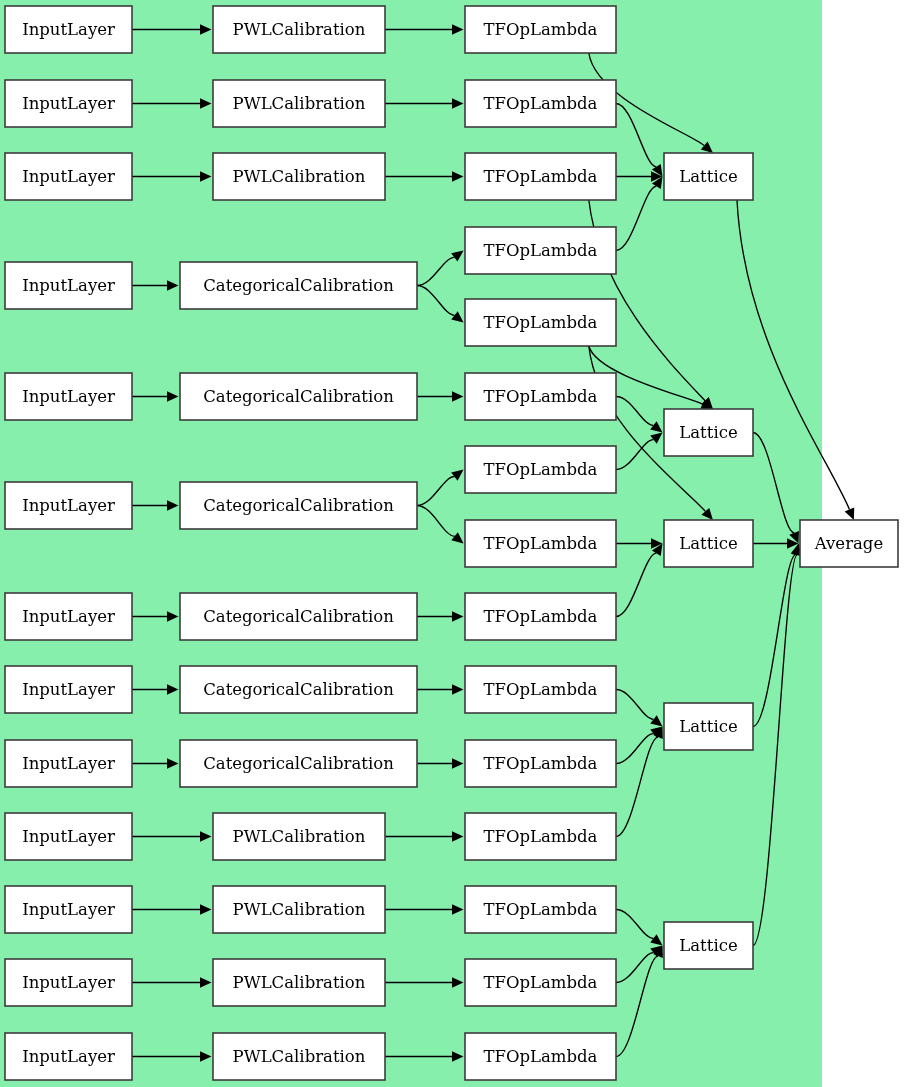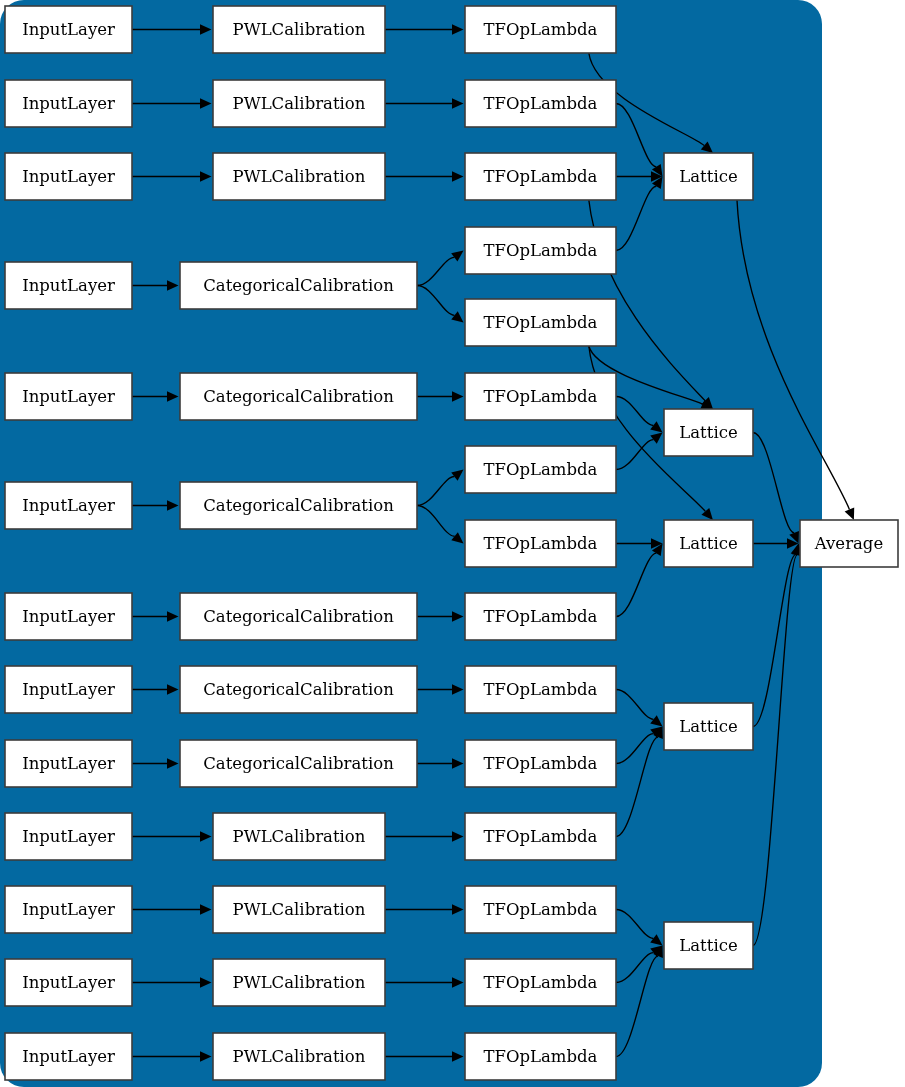--- a/index.html
+++ b/index.html
@@ -4,23 +4,22 @@
 <style>
   html, body {
     margin: 0;
     padding: 0;
     background: #ffffff;
   }
   #graph-root {
     position: relative;
     width: 822px;
     height: 1087px;
-    background: #0369a1;
+    background: #86efac;
     font-family: "DejaVu Serif", "Liberation Serif", serif;
-    border-radius: 24px;
   }
   svg#graph-canvas {
     position: absolute;
     left: 0;
     top: 0;
     width: 905px;
     height: 1087px;
     display: block;
   }
   .node-rect {

